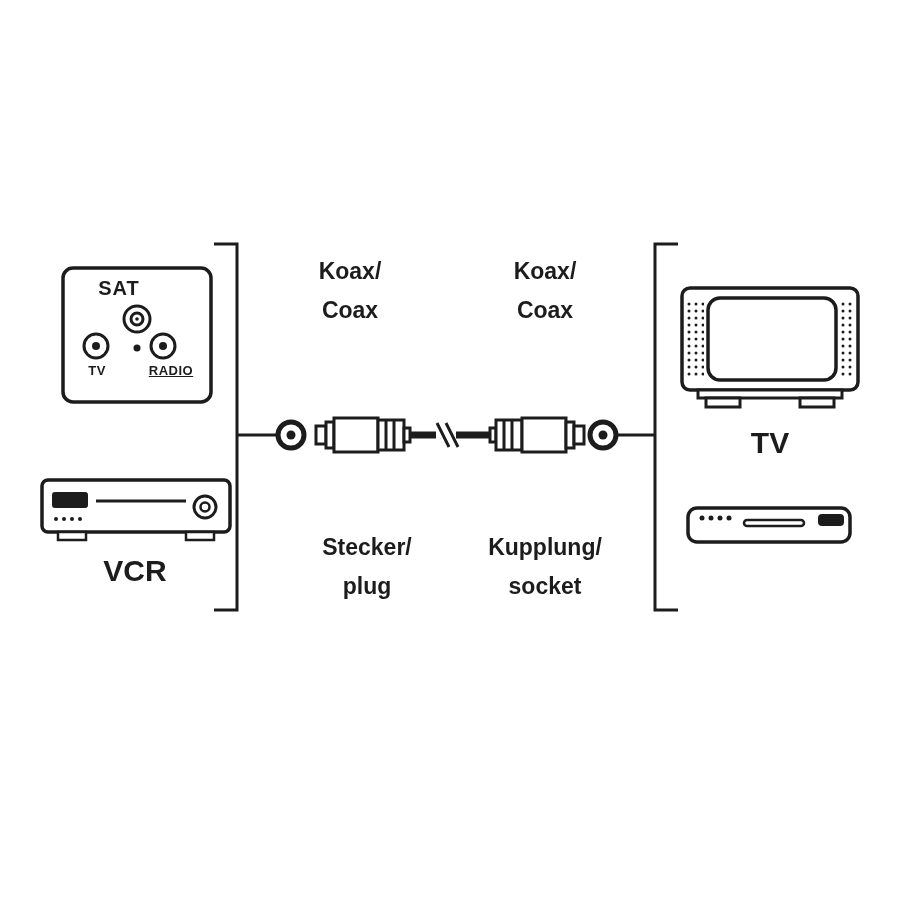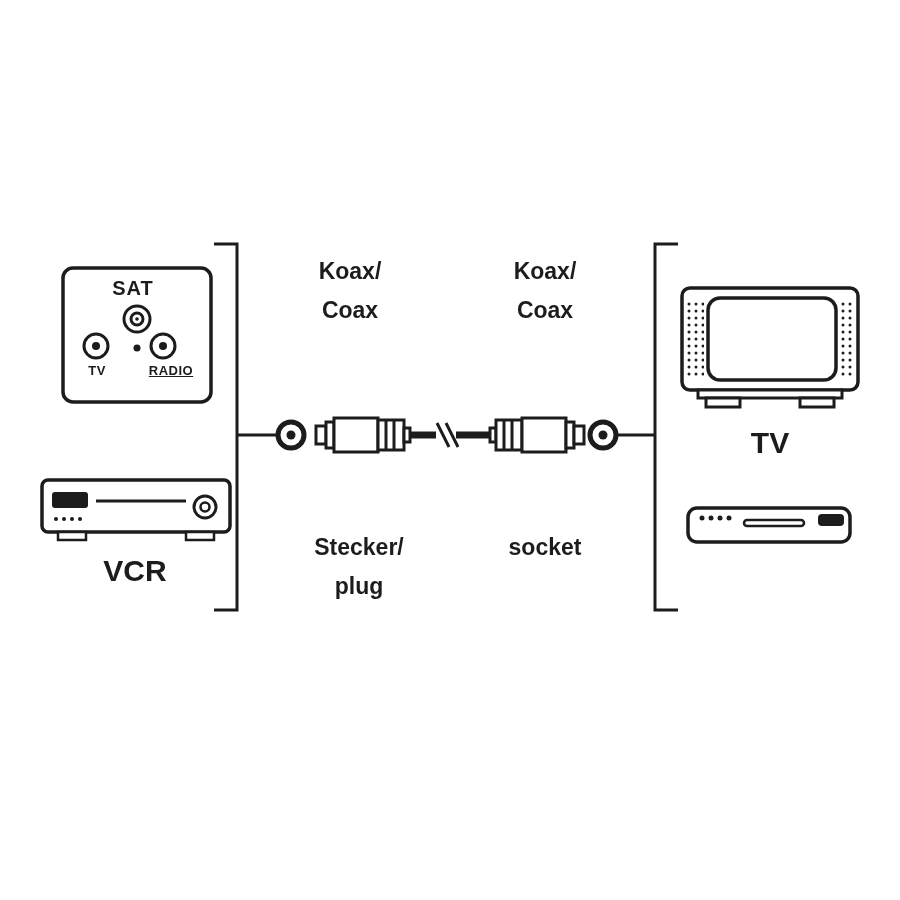--- a/index.html
+++ b/index.html
@@ -149,30 +149,31 @@
   <div class="lbl lbl-lg" style="left:260px; top:252px; width:180px;">
     <span>Koax/</span>
     <span>Coax</span>
   </div>
 
   <div class="lbl lbl-lg" style="left:455px; top:252px; width:180px;">
     <span>Koax/</span>
     <span>Coax</span>
   </div>
 
-  <div class="lbl lbl-lg" style="left:264px; top:528px; width:190px;">
+  <div class="lbl lbl-lg" style="left:272px; top:528px; width:190px;">
     <span>Stecker/</span>
     <span>plug</span>
   </div>
 
   <div class="lbl lbl-lg" style="left:450px; top:528px; width:190px;">
+    <span>Kupplung/</span>
     <span>socket</span>
   </div>
 
-  <div class="lbl lbl-sat" style="left:88px; top:277px; width:90px;">SAT</div>
+  <div class="lbl lbl-sat" style="left:74px; top:277px; width:90px;">SAT</div>
 
   <div class="lbl lbl-port" style="left:78px; top:364px; width:38px;">TV</div>
 
   <div class="lbl lbl-port" style="left:142px; top:364px; width:58px;text-decoration:underline;">RADIO</div>
 
   <div class="lbl lbl-dev" style="left:60px; top:554px; width:150px;text-align:center;">VCR</div>
 
   <div class="lbl lbl-dev" style="left:688px; top:426px; width:164px;">TV</div>
 
 

